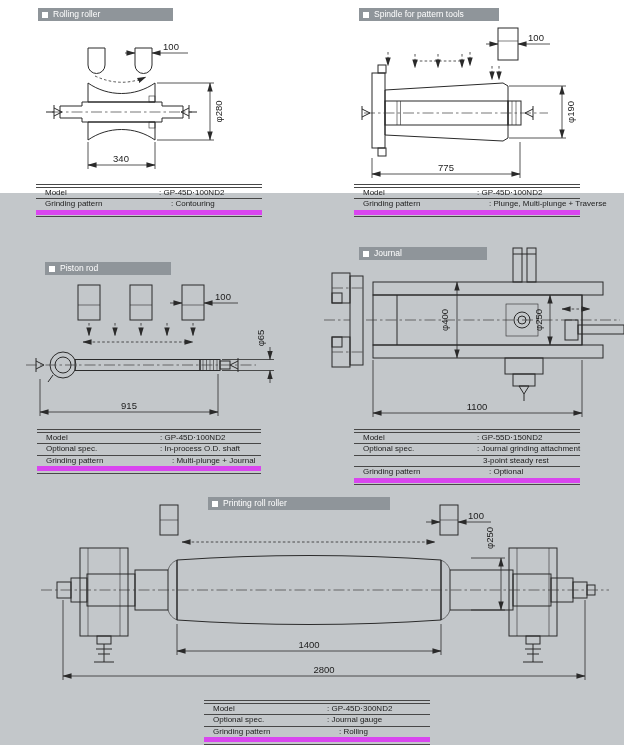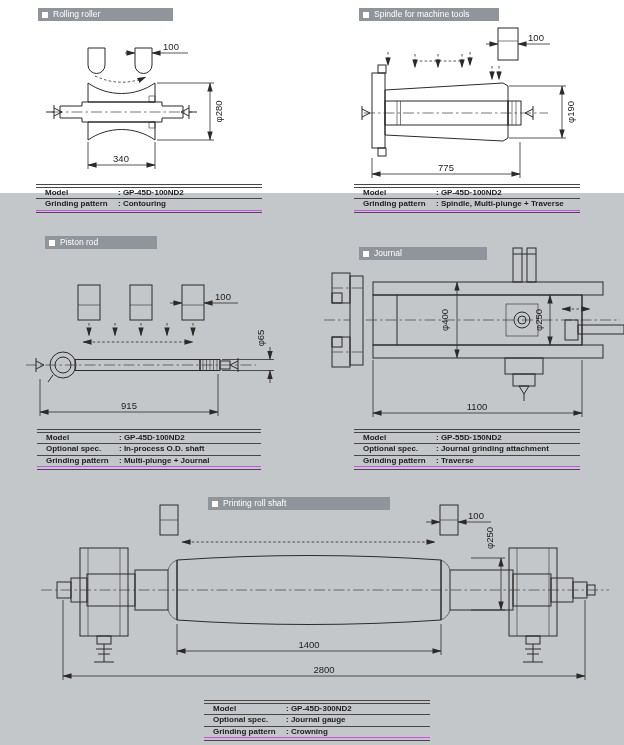--- a/index.html
+++ b/index.html
@@ -2,24 +2,24 @@
 <html><head>
 <meta charset="utf-8">
 <style>
   html,body{margin:0;padding:0;background:#9aa0a4;}
   .page{position:relative;width:624px;height:745px;background:#c3c7ca;font-family:"Liberation Sans",sans-serif;overflow:hidden;padding-left:44px;}
   .top-band{position:absolute;left:0;top:0;width:624px;height:193px;background:#ffffff;}
   .sec-header{position:absolute;height:13px;background:#8f959a;color:#fff;font-size:8.5px;line-height:13px;display:flex;align-items:center;white-space:nowrap;z-index:5;}
   .sec-header .sq{width:6px;height:6px;background:#ffffff;margin:0 5px 0 4px;flex:0 0 auto;}
   .draw{position:absolute;z-index:2;}
   .spec-table{position:absolute;z-index:6;border-top:1px solid #474747;border-bottom:1px solid #474747;padding:1.5px 0;font-size:8px;color:#1c1c1c;background:transparent;}
-  .spec-row{display:flex;height:10.5px;line-height:10.5px;border-top:1px solid #474747;font-weight:bold;}
-  .spec-row:last-child{border-bottom:1px solid #d946ef;}
+  .spec-row{display:flex;height:10.5px;line-height:10.5px;border-top:1px solid #474747;}
+  .spec-row:last-child{border-bottom:5px solid #d946ef;gap:12px;}
   .sl{width:73px;padding-left:9px;flex:0 0 auto;white-space:nowrap;}
-  .sv{flex:1;white-space:nowrap;}
+  .sv{flex:1;white-space:nowrap;margin-left:41px;}
   .sv.cont{padding-left:6px;}
   .ln{stroke:#2b2b2b;stroke-width:1;fill:none;}
   .thin{stroke:#2b2b2b;stroke-width:0.6;fill:none;}
   .dim{stroke:#2b2b2b;stroke-width:0.8;fill:none;}
   .dsh{stroke-dasharray:2.6 2.2;}
   .cl{stroke:#3c3c3c;stroke-width:0.7;stroke-dasharray:11 3 2.5 3;fill:none;}
   text.dimtxt{font-size:9.5px;fill:#1c1c1c;font-family:"Liberation Sans",sans-serif;}
 </style>
 </head>
 <body>
@@ -52,33 +52,33 @@
       </marker>
     </defs>
   </svg>
 
   <div class="sec-header" style="left:38px;top:8px;width:135px">
     <span class="sq"></span>
     <span>Rolling roller</span>
   </div>
   <div class="sec-header" style="left:359px;top:8px;width:140px">
     <span class="sq"></span>
-    <span>Spindle for machine tools</span>
-  </div>
-  <div class="sec-header" style="left:45px;top:236px;width:112px">
+    <span>Spindle for pattern tools</span>
+  </div>
+  <div class="sec-header" style="left:45px;top:262px;width:126px">
     <span class="sq"></span>
     <span>Piston rod</span>
   </div>
   <div class="sec-header" style="left:359px;top:247px;width:128px">
     <span class="sq"></span>
     <span>Journal</span>
   </div>
   <div class="sec-header" style="left:208px;top:497px;width:182px">
     <span class="sq"></span>
-    <span>Printing roll shaft</span>
+    <span>Printing roll roller</span>
   </div>
 
   <svg class="draw" style="left:28px;top:26px" width="250" height="160" viewBox="0 0 250 160">
     <path d="M60,22 h17 v17 a8.5,8.5 0 0 1 -17 0 Z" fill="url(#grit)" class="ln"></path>
     <path d="M107,22 h17 v17 a8.5,8.5 0 0 1 -17 0 Z" fill="url(#grit)" class="ln"></path>
     <line x1="97" y1="27" x2="107" y2="27" class="dim" marker-end="url(#ar)"></line>
     <line x1="124" y1="27" x2="160" y2="27" class="dim" marker-start="url(#ar)"></line>
     <text class="dimtxt" x="143" y="24" text-anchor="middle">100</text>
     <path d="M67,50 Q93,62 118,51" class="dim dsh" marker-end="url(#ar)"></path>
     <path d="M32,80 L54,80 L54,76 L134,76 L134,80 L155,80 L155,92 L134,92 L134,96 L54,96 L54,92 L32,92 Z" fill="#fafbfc" class="ln"></path>
@@ -281,21 +281,21 @@
     </div>
   </div>
 
   <div class="spec-table" style="left:354px;top:184px;width:226px">
     <div class="spec-row">
       <span class="sl">Model</span>
       <span class="sv">: GP-45D·100ND2</span>
     </div>
     <div class="spec-row">
       <span class="sl">Grinding pattern</span>
-      <span class="sv">: Spindle, Multi-plunge + Traverse</span>
+      <span class="sv">: Plunge, Multi-plunge + Traverse</span>
     </div>
   </div>
 
   <div class="spec-table" style="left:37px;top:429px;width:224px">
     <div class="spec-row">
       <span class="sl">Model</span>
       <span class="sv">: GP-45D·100ND2</span>
     </div>
     <div class="spec-row">
       <span class="sl">Optional spec.</span>
@@ -310,33 +310,37 @@
   <div class="spec-table" style="left:354px;top:429px;width:226px">
     <div class="spec-row">
       <span class="sl">Model</span>
       <span class="sv">: GP-55D·150ND2</span>
     </div>
     <div class="spec-row">
       <span class="sl">Optional spec.</span>
       <span class="sv">: Journal grinding attachment</span>
     </div>
     <div class="spec-row">
-      <span class="sl">Grinding pattern</span>
-      <span class="sv">: Traverse</span>
+      <span class="sl"></span>
+      <span class="sv cont">3-point steady rest</span>
+    </div>
+    <div class="spec-row">
+      <span class="sl">Grinding pattern</span>
+      <span class="sv">: Optional</span>
     </div>
   </div>
 
   <div class="spec-table" style="left:204px;top:700px;width:226px">
     <div class="spec-row">
       <span class="sl">Model</span>
       <span class="sv">: GP-45D·300ND2</span>
     </div>
     <div class="spec-row">
       <span class="sl">Optional spec.</span>
       <span class="sv">: Journal gauge</span>
     </div>
     <div class="spec-row">
       <span class="sl">Grinding pattern</span>
-      <span class="sv">: Crowning</span>
+      <span class="sv">: Rolling</span>
     </div>
   </div>
 
 </div>
 
 </body></html>

